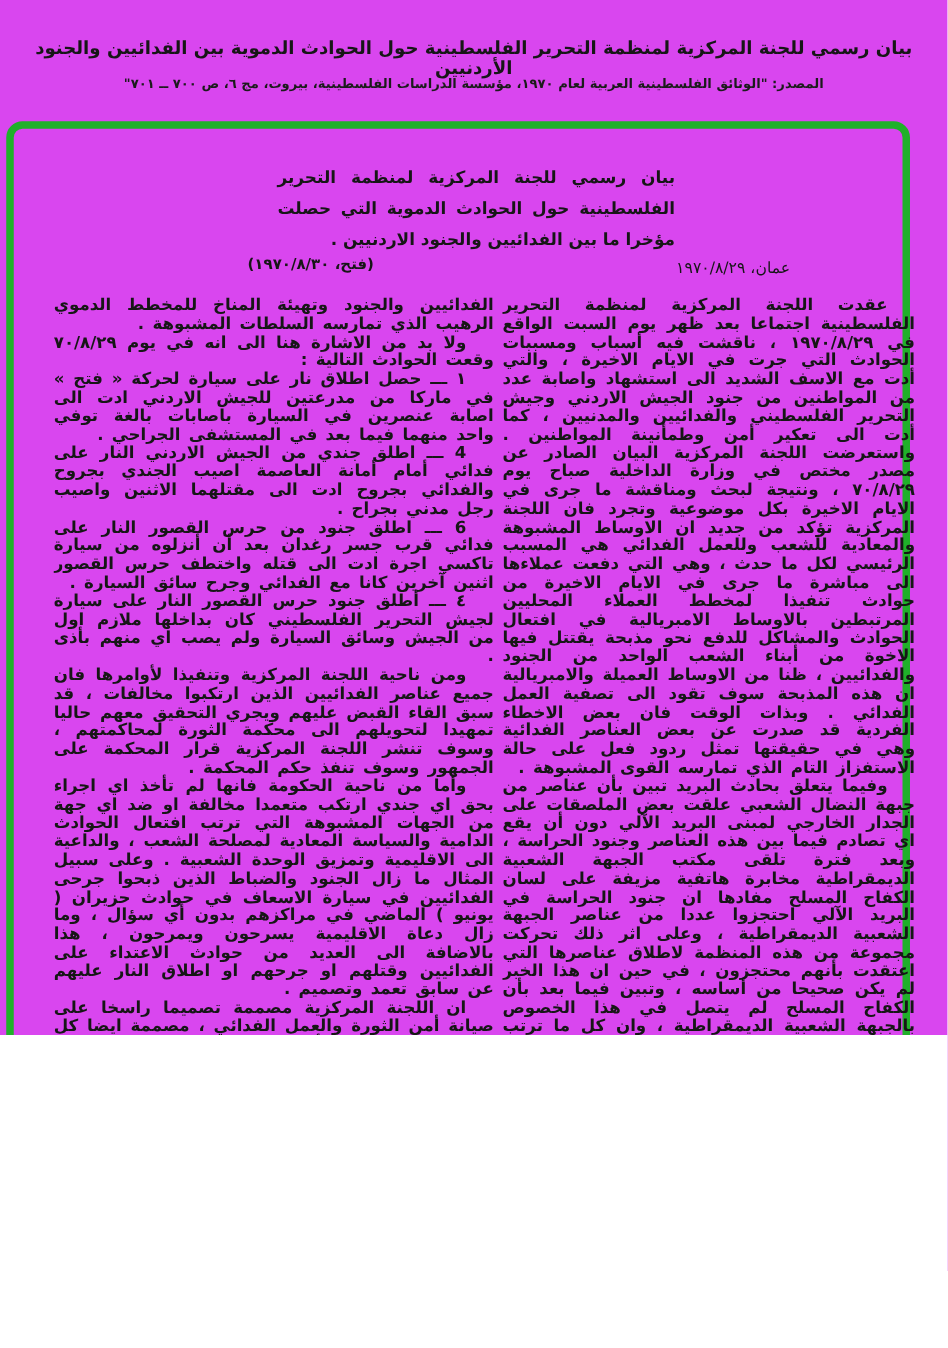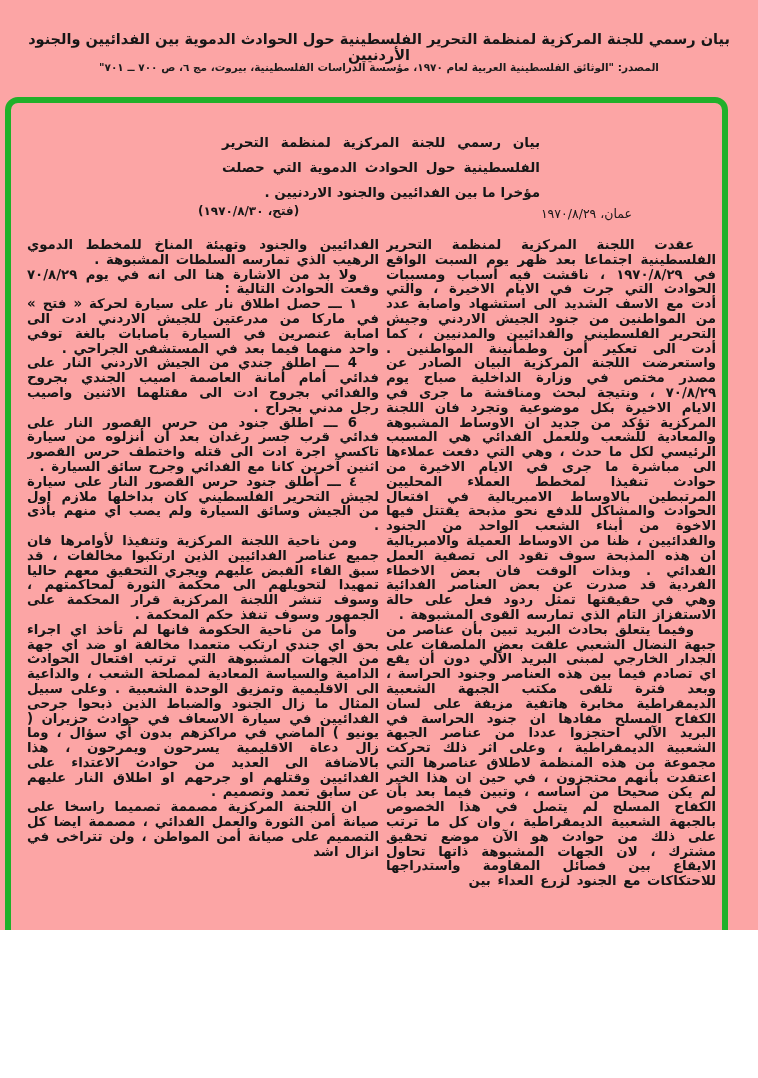--- a/index.html
+++ b/index.html
@@ -3,22 +3,22 @@
 <meta charset="utf-8">
 <style>
   * { margin:0; padding:0; box-sizing:border-box; }
   html,body { background:#ffffff; }
   body {
     width:758px; height:1078px;
     font-family:"DejaVu Sans", sans-serif;
     color:#161616;
   }
   .page {
-    position:relative; width:758px; height:930px;
-    background:#fca5a5; overflow:hidden;
+    position:relative; width:758px; height:828px;
+    background:#d946ef; overflow:hidden;
   }
   .hdr-title {
     position:absolute; top:31px; left:0; width:758px;
     direction:rtl; text-align:center;
     font-weight:bold; font-size:14.5px; letter-spacing:0;
   }
   .hdr-source {
     position:absolute; top:61px; left:0; width:758px;
     direction:rtl; text-align:center;
     font-weight:bold; font-size:10.5px; color:#1b1b1b;
@@ -41,21 +41,21 @@
   }
   .dateline-source {
     position:absolute; top:204px; left:198px;
     direction:rtl; white-space:nowrap;
     font-weight:bold; font-size:12px;
   }
   .col {
     position:absolute; top:238px; height:730px;
     direction:rtl; text-align:justify;
     font-weight:bold; font-size:13.3px; line-height:14.8px;
-    word-spacing:2px; overflow:hidden;
+    word-spacing:2px; overflow:hidden;margin-left:16px;
   }
   .col-right { left:386px; width:330px; }
   .col-left  { left:27px;  width:352px; }
   .col p { margin:0; text-indent:22px; text-align:justify; text-align-last:right; }
   .col-left p:first-child { text-indent:0; }
   .page-num {
     position:absolute; top:1047px; left:0; width:733px;
     text-align:center; font-weight:bold; font-size:11px;
   }
 </style>

